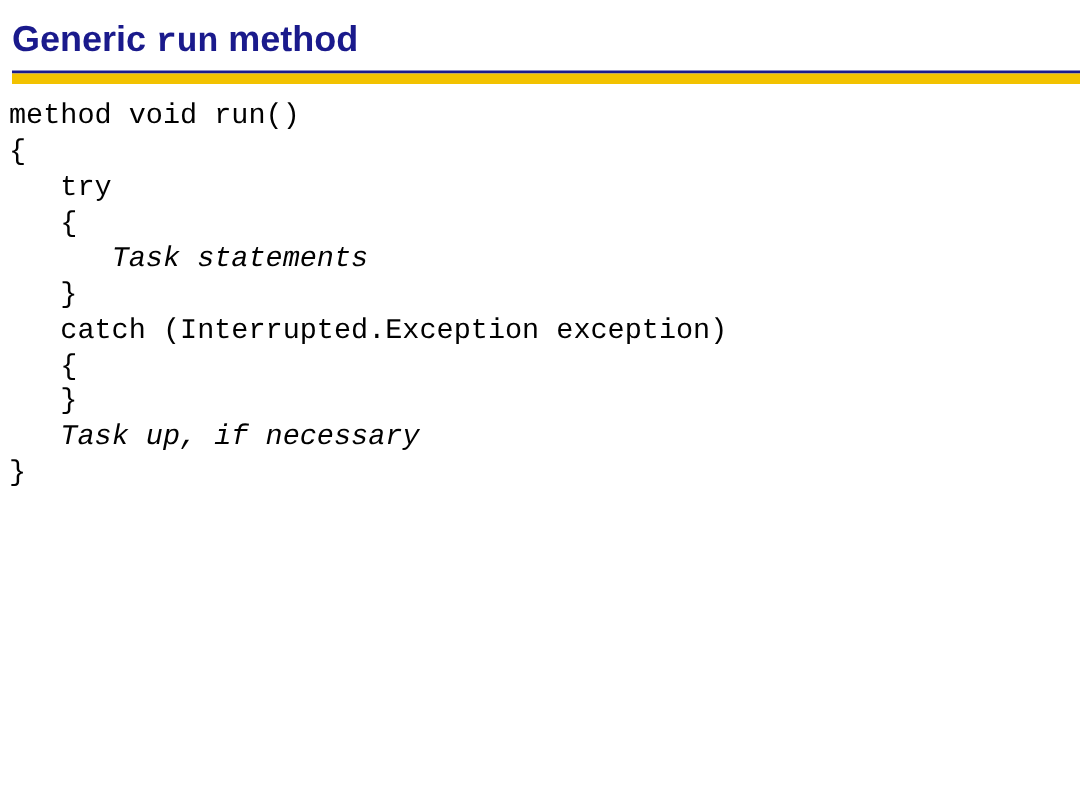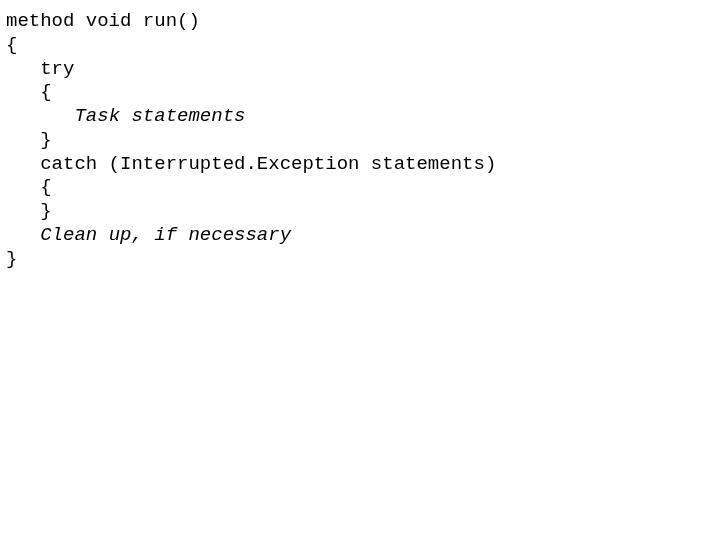--- a/index.html
+++ b/index.html
@@ -53,26 +53,35 @@
   .code-block .italic {
     font-style: italic;
     text-align: center;
   }
 </style>
 </head>
 <body>
 
 <div class="slide">
 
+  <div class="title-block">
+    <div class="title">
+      <span>Generic </span><span class="mono">run</span><span> method</span>
+    </div>
+    <div class="rule-group">
+      <div class="rule-dark"></div>
+      <div class="rule-gold"></div>
+    </div>
+  </div>
 
   <div class="code-block"><span>method void run()</span>
 <span>{</span>
 <span>   try</span>
 <span>   {</span>
 <span>      </span><span class="italic">Task statements</span>
 <span>   }</span>
-<span>   catch (Interrupted.Exception statements)</span>
+<span>   catch (Interrupted.Exception exception)</span>
 <span>   {</span>
 <span>   }</span>
-<span>   </span><span class="italic">Clean up, if necessary</span>
+<span>   </span><span class="italic">Task up, if necessary</span>
 <span>}</span></div>
 
 </div>
 
 </body></html>

